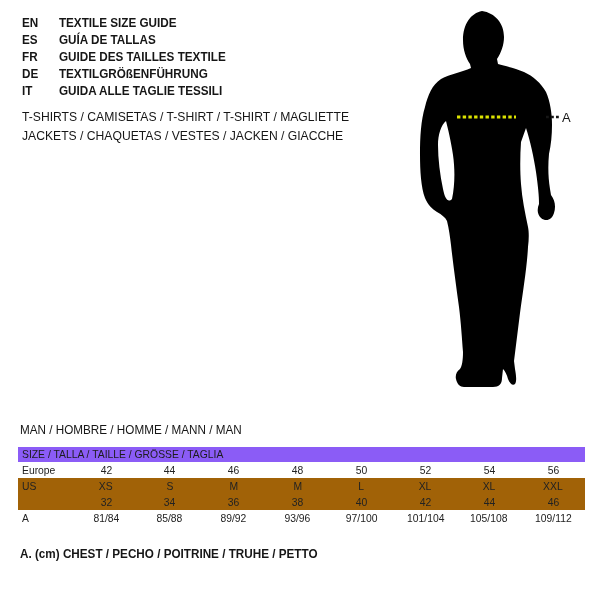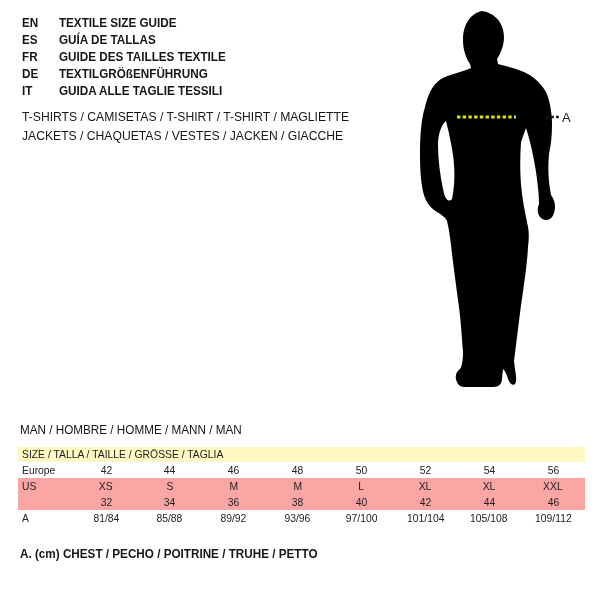--- a/index.html
+++ b/index.html
@@ -15,23 +15,23 @@
   .lang-list{top:14px;left:22px;font-weight:700;font-size:13px;line-height:17px;}
   .lang-code{display:inline-block;width:41px;}
 
   .category-block{top:108px;left:22px;font-weight:400;font-size:13.5px;line-height:18.5px;}
 
   .figure-wrap{left:400px;top:0;width:200px;height:400px;}
 
   .section-title{top:422px;left:20px;font-weight:400;font-size:13px;}
 
   .size-table{left:18px;top:447px;width:567px;}
-  .st-header{height:15px;line-height:15px;background:#fef9c3;font-size:11.5px;padding-left:4px;color:#1c1c1c;}
+  .st-header{height:15px;line-height:15px;background:#8b5cf6;font-size:11.5px;padding-left:4px;color:#1c1c1c;}
   .st-row{display:grid;grid-template-columns:56px repeat(8,1fr);height:16px;line-height:16px;font-size:11.5px;color:#222222;text-decoration:underline;}
-  .st-row.shaded{background:#fca5a5;}
+  .st-row.shaded{background:#a16207;}
   .st-label{text-align:left;padding-left:4px;}
   .st-cell{text-align:center;}
 
   .footnote{top:546px;left:20px;font-weight:700;font-size:13px;}
 </style>
 </head>
 <body>
 
 <div class="abs lang-list">
   <div><span class="cnl"><span class="lang-code">EN</span><span>TEXTILE SIZE GUIDE</span></span></div>

